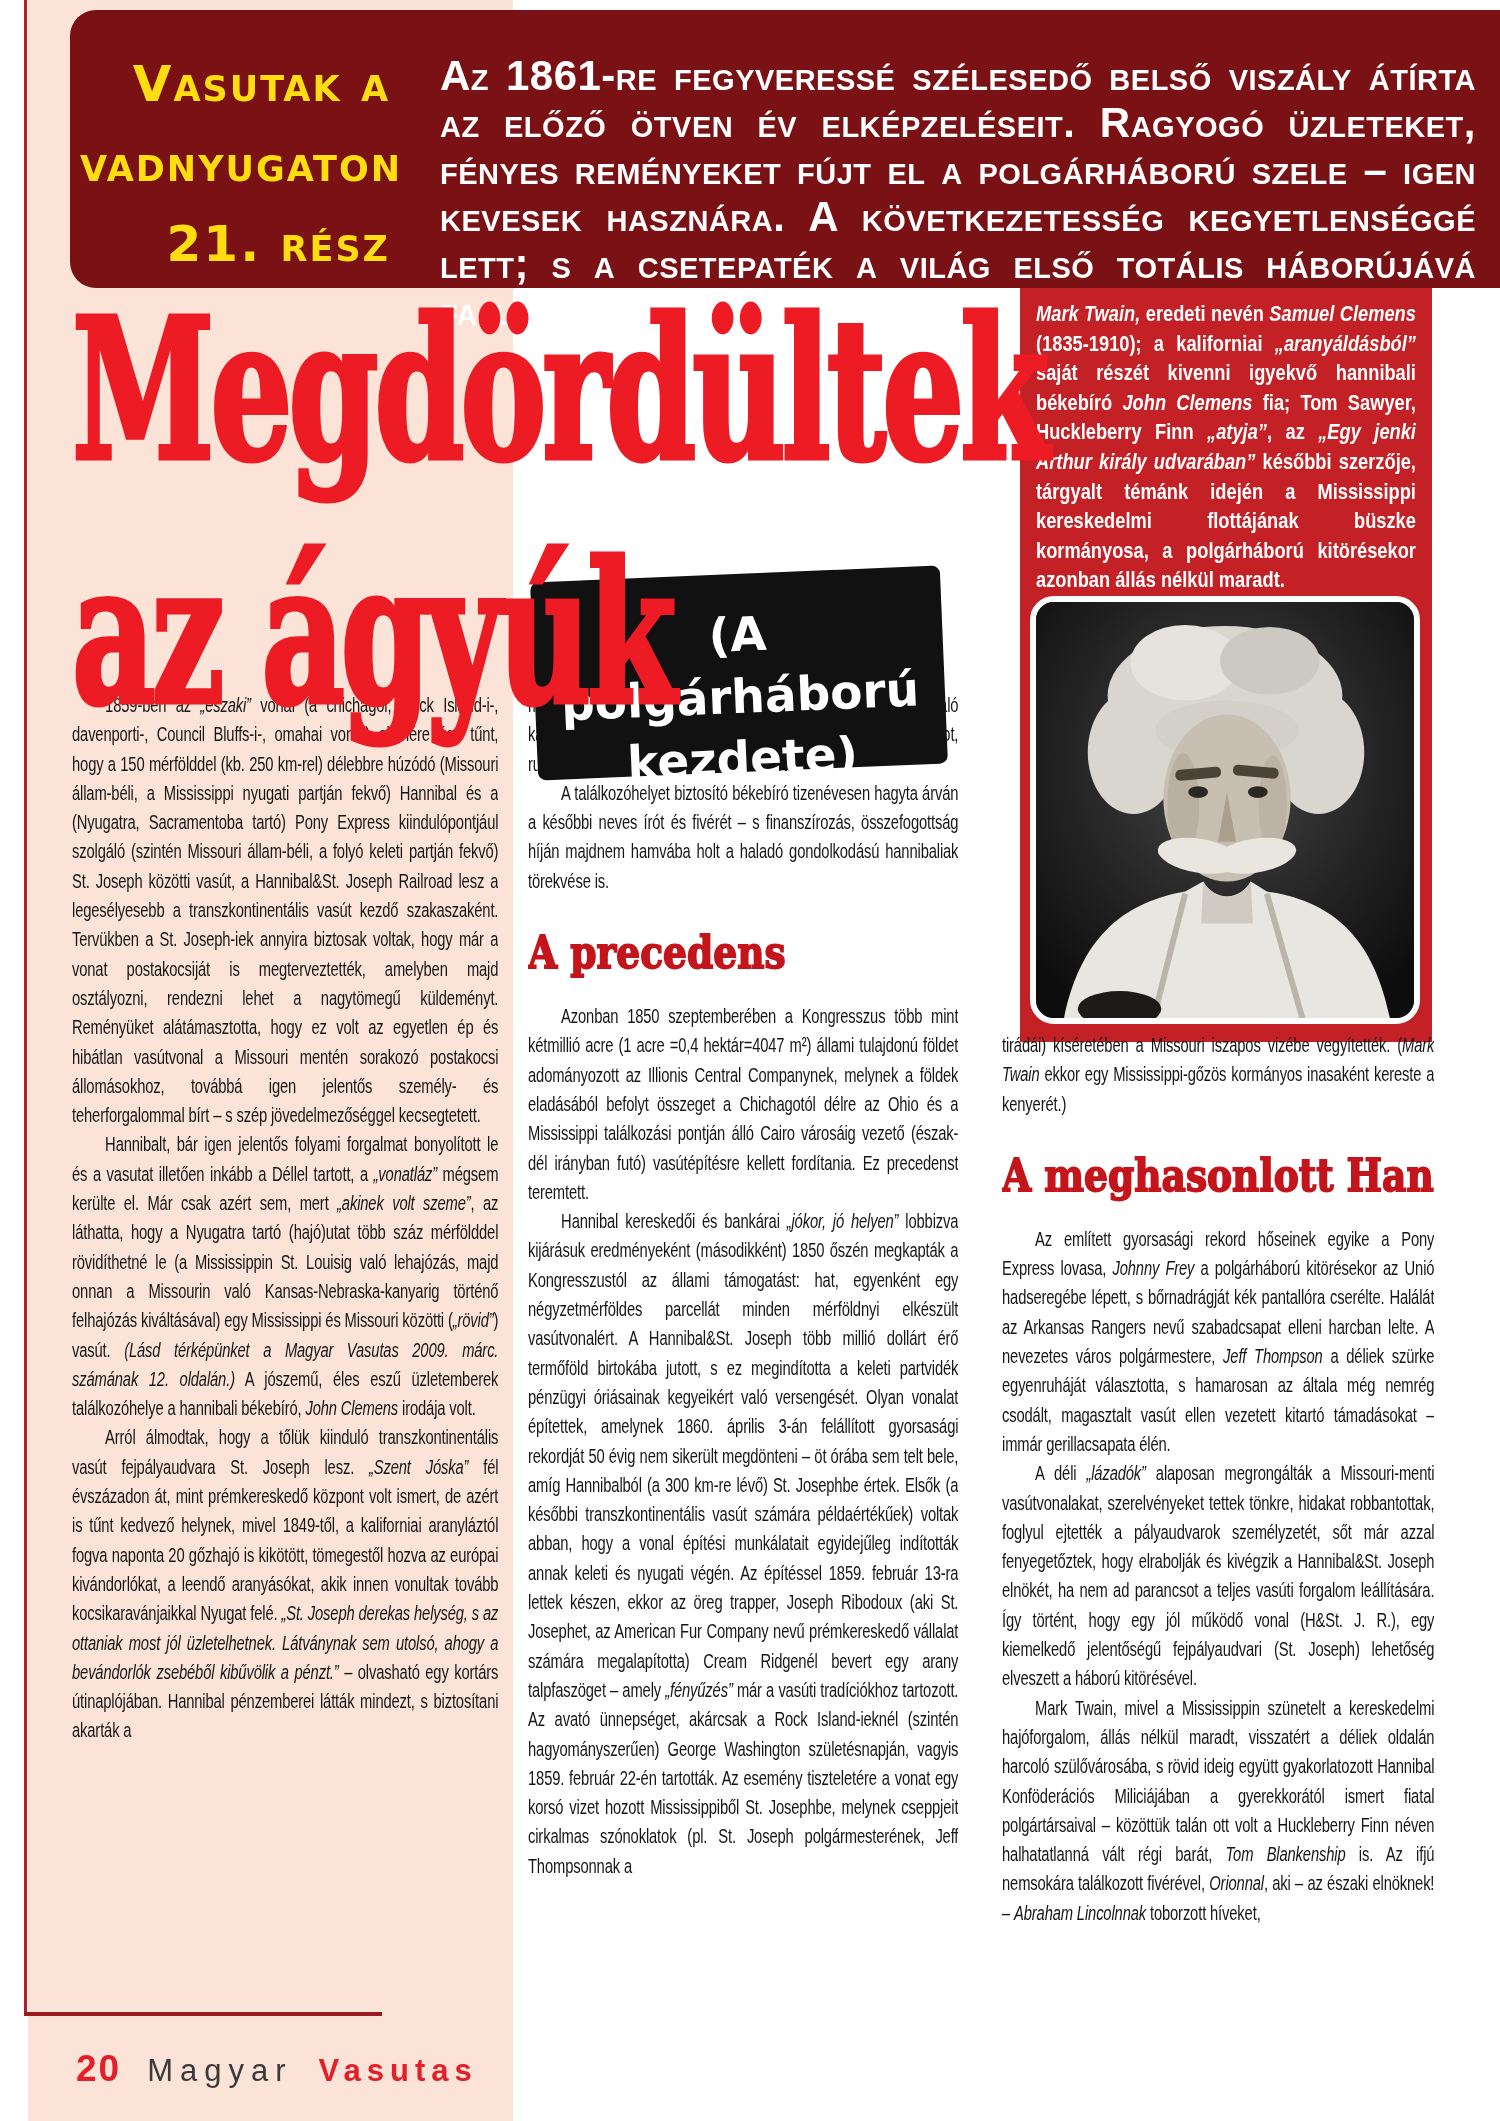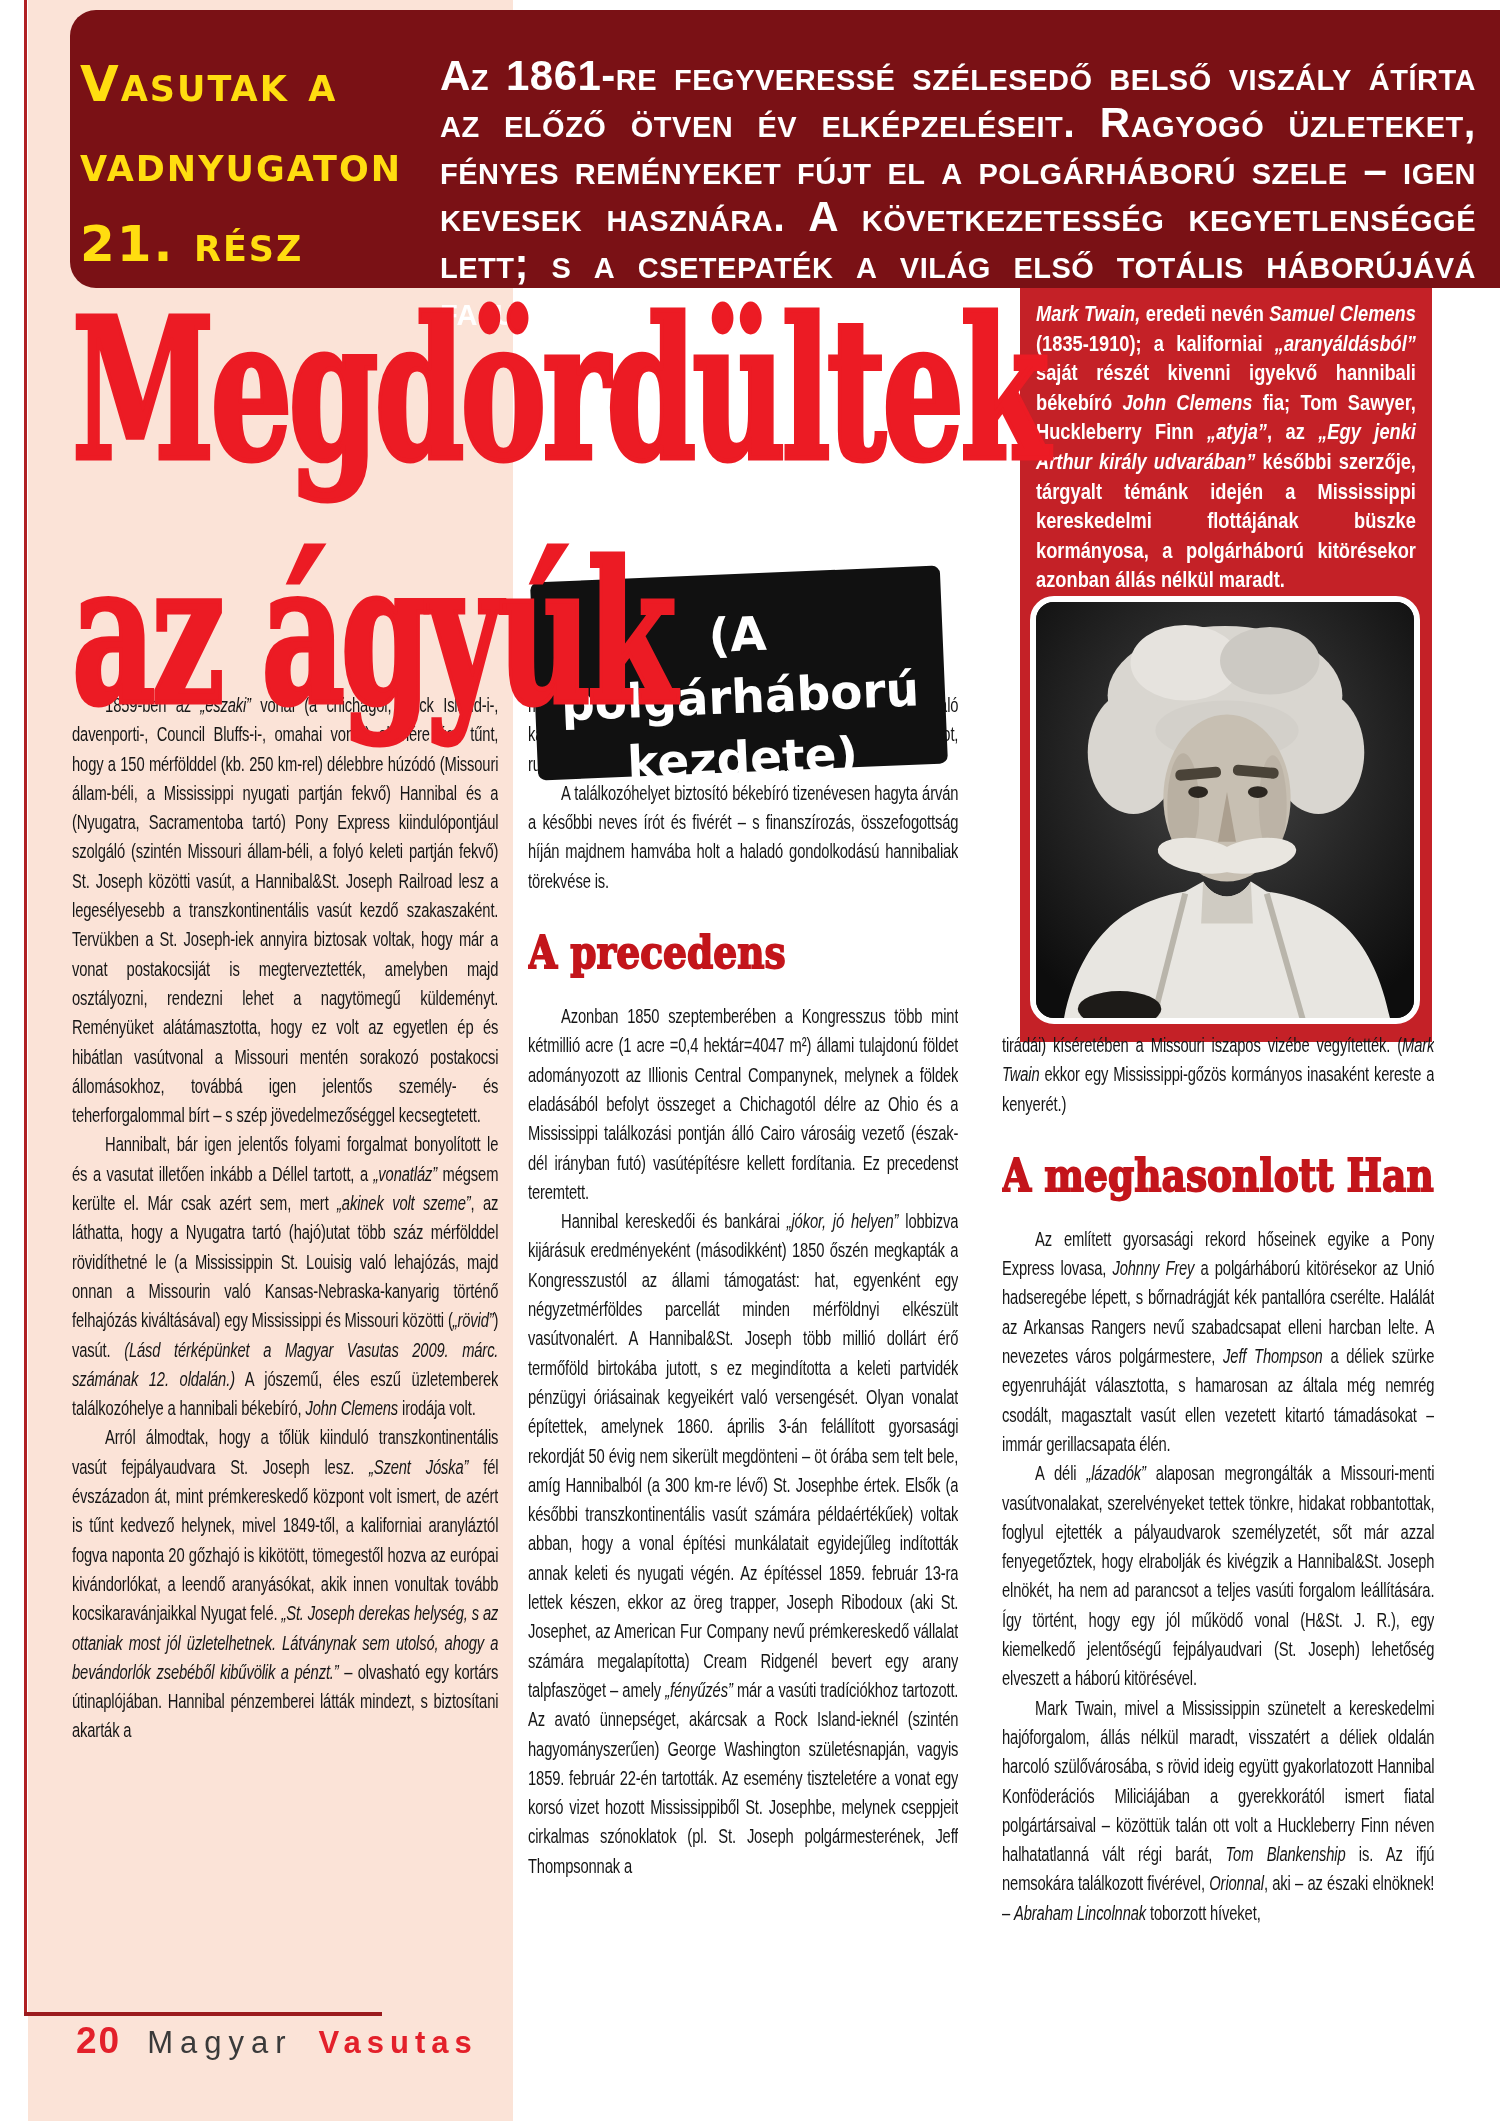--- a/index.html
+++ b/index.html
@@ -4,21 +4,21 @@
 <style>
   html,body{margin:0;padding:0;}
   body{
     width:1500px;height:2121px;position:relative;background:#ffffff;
     font-family:"Liberation Sans",sans-serif;overflow:hidden;
   }
   .pink-panel{position:absolute;left:28px;top:0;width:485px;height:2121px;background:#fbe3d7;}
   .v-rule{position:absolute;left:24px;top:0;width:3px;height:2012px;background:#b02024;}
 
   .band{position:absolute;left:70px;top:10px;width:1430px;height:278px;background:#7a1115;border-radius:26px 0 0 26px;}
-  .series{position:absolute;left:10px;top:34px;width:310px;text-align:left;color:#ffdd10;
+  .series{position:absolute;left:10px;top:34px;width:310px;text-align:right;color:#ffdd10;
           font-variant:small-caps;font-weight:bold;font-family:"DejaVu Sans",sans-serif;}
   .series div{font-size:50px;line-height:80px;letter-spacing:2px;}
   .lead{position:absolute;left:370px;top:42px;width:1036px;color:#ffffff;font-variant:small-caps;
         font-weight:bold;font-size:42px;line-height:47px;text-align:justify;letter-spacing:.5px;}
 
   .hl{position:absolute;color:#ec1b24;font-family:"DejaVu Serif",serif;font-weight:bold;
       transform-origin:0 0;transform:scaleX(.66);letter-spacing:-6px;
       -webkit-text-stroke:5px #ec1b24;white-space:nowrap;z-index:3;}
   .hl1{left:72px;top:292px;font-size:195px;line-height:195px;}
   .hl2{left:72px;top:536px;font-size:195px;line-height:195px;}
@@ -40,21 +40,21 @@
   .col-3{left:1002px;top:1030px;width:432px;height:1002px;}
   .colwrap{transform:scaleX(.72);transform-origin:0 0;width:139%;}
   .col p{margin:0;font-size:20.5px;line-height:29.3px;text-align:justify;color:#161616;letter-spacing:-.2px;}
   .col p.ind{text-indent:46px;}
   .subhead{font-family:"DejaVu Serif",serif;font-weight:bold;color:#c3151b;
            -webkit-text-stroke:1.8px #c3151b;font-size:45px;line-height:48px;
            transform:scaleX(1.16);transform-origin:0 0;margin:34px 0 24px 0;white-space:nowrap;}
 
   .h-rule{position:absolute;left:24px;top:2012px;width:358px;height:4px;background:#9b1b1e;}
   .footer{position:absolute;left:76px;top:2020px;display:flex;align-items:baseline;gap:26px;}
-  .f-num{font-size:37px;font-weight:bold;color:#e3202a;letter-spacing:2px;}
+  .f-num{font-size:37px;font-weight:bold;color:#e3202a;letter-spacing:2px;margin-top:28px;}
   .f-mag{font-size:31px;color:#3a3a3a;letter-spacing:7px;}
   .f-vas{font-size:31px;font-weight:bold;color:#e3202a;letter-spacing:6px;}
 </style>
 </head>
 <body>
 
 <div>
 
   <div class="pink-panel"></div>
   <div class="v-rule"></div>

